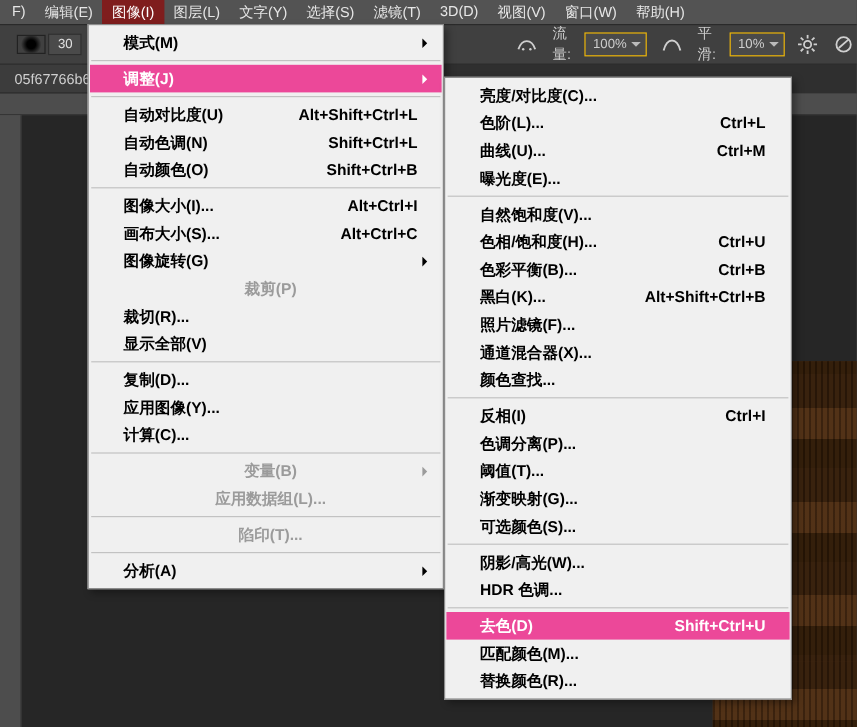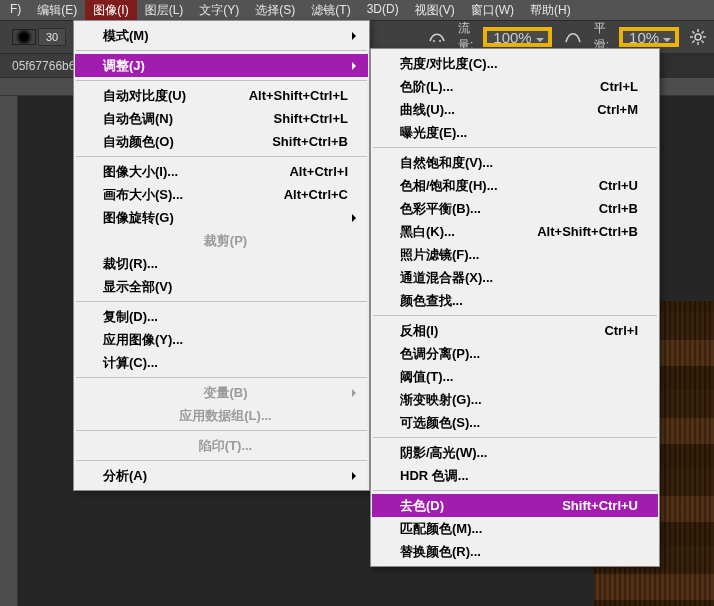--- a/index.html
+++ b/index.html
@@ -49,26 +49,26 @@
     line-height: 15px;
     text-align: center;
   }
   .tb-iconbtn {
     width: 26px; height: 22px;
     display: flex; align-items: center; justify-content: center;
     border: 1px solid transparent;
   }
   .tb-dropdown {
     background: #4a4a4a;
-    border: 4px solid #eab308;
+    border: 1px solid #eab308;
     height: 20px;
     padding: 0 16px 0 6px;
     display: inline-flex;
     align-items: center;
-    font-size: 15px;
+    font-size: 11px;
     position: relative;
   }
   .tb-dropdown::after{
     content: "";
     position: absolute; right: 4px; top: 7px;
     border: 4px solid transparent;
     border-top-color: #bbb;
   }
   .doc-tab {
     background: #3c3c3c;
@@ -124,36 +124,36 @@
   .menu .row {
     display: flex;
     align-items: center;
     height: 23px;
     padding: 0 20px 0 28px;
     position: relative;
     white-space: nowrap;
     color: #000;
     cursor: default;
   }
-  .menu .row.highlight { background: #a21caf; color: #fff; }
+  .menu .row.highlight { background: #ec4899; color: #fff; }
   .menu .row.disabled { color: #9b9b9b; text-align: center; }
   .menu .row .label { flex: 1; }
   .menu .row .shortcut { margin-left: 24px; }
   .menu .row .sub::after{
     content: "";
     position: absolute;
     right: 8px;
     top: 8px;
     border: 4px solid transparent;
     border-left-color: currentColor;
   }
   .menu .row.highlight .sub::after{ border-left-color: #fff; }
   .menu .sep { height: 1px; background: #c2c2c2; margin: 3px 1px; }
   .menu1 { left: 73px; top: 20px; width: 297px; }
-  .menu2 { left: 370px; top: 48px; width: 263px; }
+  .menu2 { left: 370px; top: 64px; width: 263px; }
   .vruler{
     position:absolute; left:0; top:96px; width:18px; bottom:0;
     background:#4d4d4d; border-right:1px solid #353535;
   }
   svg { display:block; }
 </style>
 </head>
 <body>
 
 <div class="menubar">

